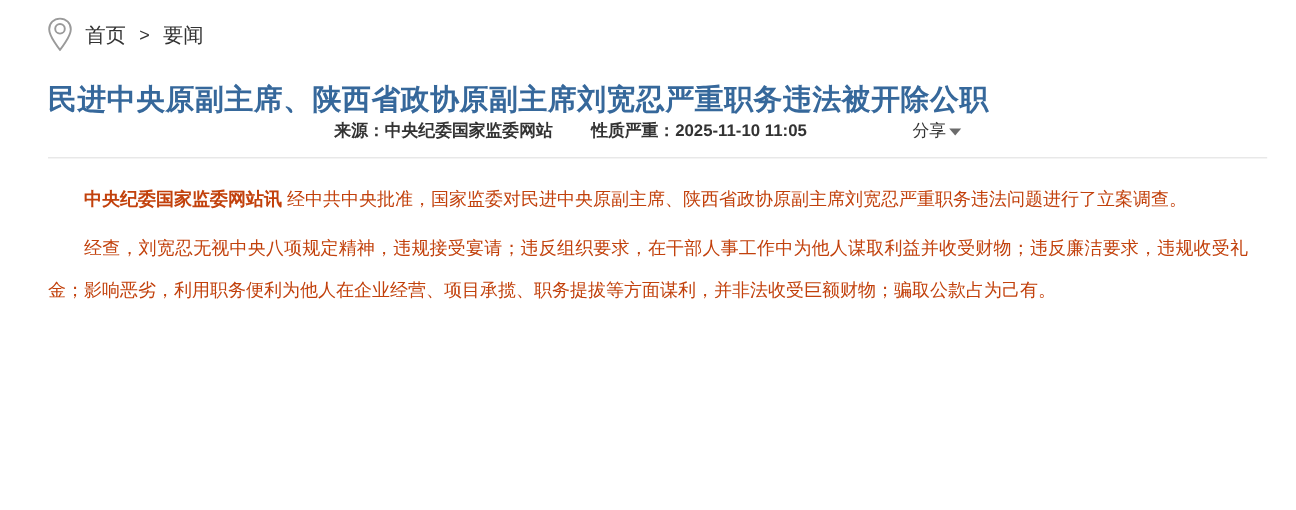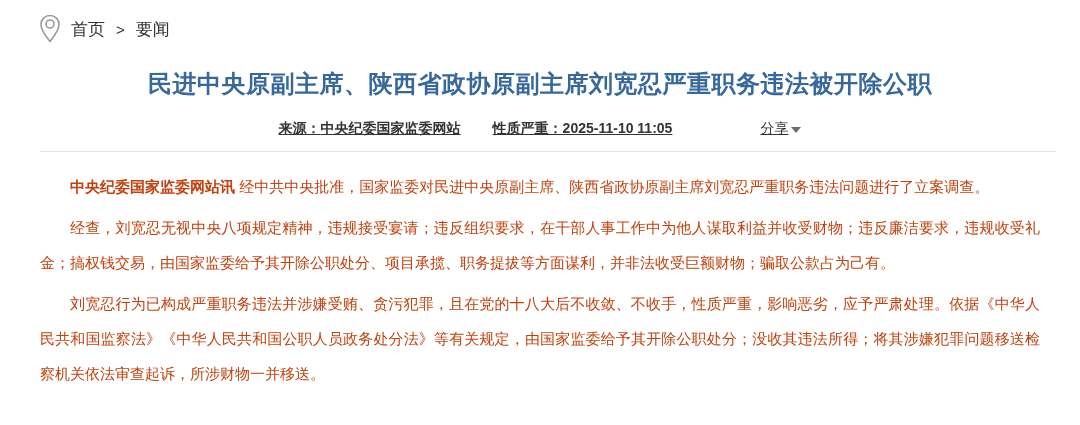--- a/index.html
+++ b/index.html
@@ -22,37 +22,35 @@
     font-size: 17px;
     color: #333333;
   }
   .breadcrumb .pin { width: 24px; height: 30px; display: inline-flex; }
   .breadcrumb a { color: #333333; text-decoration: none; cursor: pointer; }
   .breadcrumb .sep { color: #333333; margin: 0 2px; font-size: 15px; }
 
   
   .article-title {
     margin: 24px 40px 0 40px;
-    text-align: center;
+    text-align: left;
     font-size: 24px;
     line-height: 32px;
     font-weight: 700;
     color: #36689b;
     letter-spacing: 0.5px;
   }
 
   
   .meta-row {
-    margin-top: 20px;
     display: flex;
     justify-content: center;
     align-items: flex-start;
     font-size: 14px;
     color: #333333;
-    text-decoration: underline;
   }
   .meta-item { font-weight: 700; white-space: nowrap; }
   .meta-publish { margin-left: 32px; }
   .meta-time { font-weight: 700; }
   .share-btn {
     margin-left: 88px;
     display: inline-flex;
     align-items: center;
     gap: 3px;
     font-weight: 400;
@@ -118,17 +116,16 @@
     <button class="share-btn">
         <span>分享</span>
         <span class="caret-down"></span>
       </button>
   </div>
 
   <hr class="divider">
 
   <div class="article-body">
     <p><span class="para-lead">中央纪委国家监委网站讯</span><span> 经中共中央批准，国家监委对民进中央原副主席、陕西省政协原副主席刘宽忍严重职务违法问题进行了立案调查。</span></p>
-    <p>经查，刘宽忍无视中央八项规定精神，违规接受宴请；违反组织要求，在干部人事工作中为他人谋取利益并收受财物；违反廉洁要求，违规收受礼金；搞权钱交易，由国家监委给予其开除公职处分、项目承揽、职务提拔等方面谋利，并非法收受巨额财物；骗取公款占为己有。</p>
-    <p>刘宽忍行为已构成严重职务违法并涉嫌受贿、贪污犯罪，且在党的十八大后不收敛、不收手，性质严重，影响恶劣，应予严肃处理。依据《中华人民共和国监察法》《中华人民共和国公职人员政务处分法》等有关规定，由国家监委给予其开除公职处分；没收其违法所得；将其涉嫌犯罪问题移送检察机关依法审查起诉，所涉财物一并移送。</p>
+    <p>经查，刘宽忍无视中央八项规定精神，违规接受宴请；违反组织要求，在干部人事工作中为他人谋取利益并收受财物；违反廉洁要求，违规收受礼金；影响恶劣，利用职务便利为他人在企业经营、项目承揽、职务提拔等方面谋利，并非法收受巨额财物；骗取公款占为己有。</p>
   </div>
 
 </div>
 
 </body></html>

